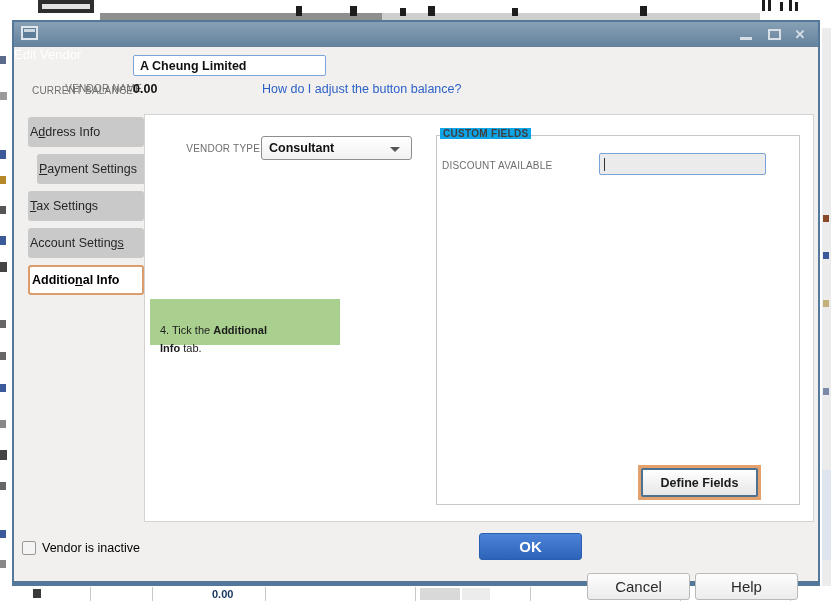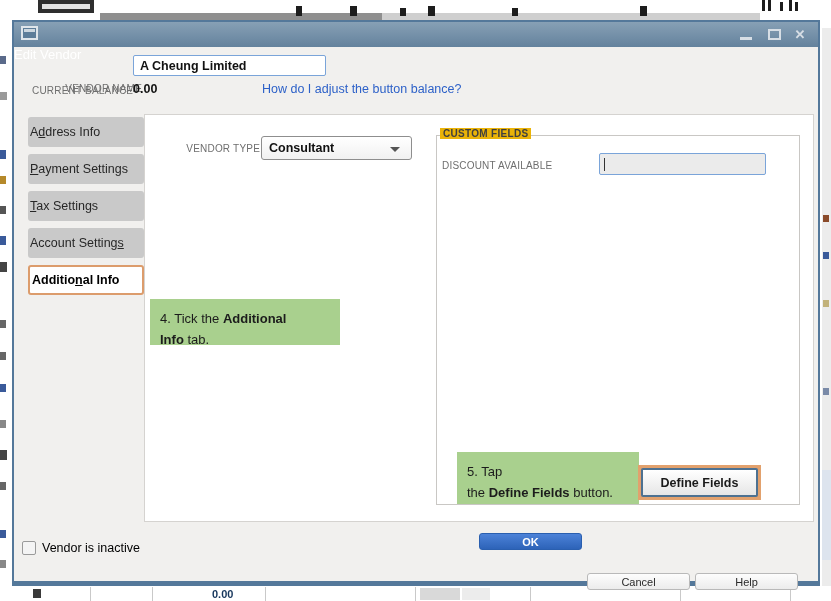--- a/index.html
+++ b/index.html
@@ -58,45 +58,45 @@
   .dropdown { position:absolute; left:247px; top:114px; width:151px; height:24px;
               background:linear-gradient(#ffffff,#f1f1f1); border:1px solid #8e8e8e;
               border-radius:3px; font-weight:bold; font-size:12.5px; color:#111;
               padding:4px 0 0 7px; cursor:pointer; }
   .dd-arrow { position:absolute; right:11px; top:10px; width:0; height:0;
               border-left:5px solid transparent; border-right:5px solid transparent;
               border-top:5px solid #555; }
 
   .groupbox { position:absolute; left:422px; top:113px; width:364px; height:370px;
               border:1px solid #c9c7c4; }
-  .group-label { position:absolute; left:426px; top:106px; background:#eab308;
+  .group-label { position:absolute; left:426px; top:106px; background:#0ea5e9;
                  padding:0 3px; font-weight:bold; font-size:10px; color:#3f3f3f; letter-spacing:.3px; }
   .disc-label { left:428px; width:148px; top:138px; text-align:left; }
   .disc-input { position:absolute; left:585px; top:131px; width:167px; height:22px;
                 background:#ebebeb; border:1px solid #7aa4d9; border-radius:2px; }
   .caret { position:absolute; left:4px; top:4px; width:1px; height:13px; background:#333; }
 
   
-  .note { position:absolute; background:#a9d08e; color:#1c1c1c; font-size:13px;
-          line-height:1.6; padding:10px 10px; }
+  .note { position:absolute; background:#a9d08e; color:#1c1c1c; font-size:11px;
+          line-height:1.6; padding:23px 10px; }
   .note b { font-weight:bold; }
   .note4 { left:136px; top:277px; width:190px; height:46px; }
   .note5 { left:443px; top:430px; width:182px; height:52px; }
 
   .define-wrap { position:absolute; left:624px; top:443px; border:3px solid #e2a16d; background:#e2a16d; }
   .define-btn { width:117px; height:29px; border:2px solid #4d7191; border-radius:2px;
                 background:linear-gradient(#ffffff,#e6e6e6); font-family:"Liberation Sans",sans-serif;
                 font-weight:bold; font-size:12.5px; color:#1a1a1a; cursor:pointer; display:block; }
 
   
   .checkbox { position:absolute; left:8px; top:519px; width:14px; height:14px;
               border:1px solid #9a9a9a; border-radius:2px; background:#f4f4f4; cursor:pointer; }
   .check-label { position:absolute; left:28px; top:519px; font-size:12.5px; color:#000000; }
-  .fbtn { position:absolute; top:511px; width:103px; height:17px; border-radius:3px;
-          font-family:"Liberation Sans",sans-serif; font-size:11px; cursor:pointer; }
+  .fbtn { position:absolute; top:511px; width:103px; height:27px; border-radius:3px;
+          font-family:"Liberation Sans",sans-serif; font-size:15px; cursor:pointer; }
   .btn-ok { left:465px; background:linear-gradient(#4c82d8,#2d63b8); border:1px solid #2a5faf;
             color:#ffffff; font-weight:bold; }
   .btn-cancel { left:573px; } .btn-help { left:681px; }
   .btn-gray { background:linear-gradient(#fdfdfd,#ececec); border:1px solid #b9b9b9; color:#2a2a2a;margin-top:40px; }
 </style>
 </head>
 <body>
 
 <div id="screen">
 
@@ -166,21 +166,21 @@
         </span>
     </div>
 
     <div class="fieldlabel vname-label">VENDOR NAME</div>
     <div class="vname-input">A Cheung Limited</div>
     <div class="fieldlabel cbal-label">CURRENT BALANCE</div>
     <div class="cbal-value">0.00</div>
     <div class="bal-link">How do I adjust the button balance?</div>
 
     <div class="tab" style="top:95px;"><span>A</span><u>d</u><span>dress Info</span></div>
-    <div class="tab" style="top:132px;"><span></span><u>P</u><span>ayment Settings</span></div>
+    <div class="tab" style="top:132px;margin-left:9px;"><span></span><u>P</u><span>ayment Settings</span></div>
     <div class="tab" style="top:169px;"><span></span><u>T</u><span>ax Settings</span></div>
     <div class="tab" style="top:206px;"><span>Account Setting</span><u>s</u><span></span></div>
     <div class="tab selected" style="top:243px;"><span>Additio</span><u>n</u><span>al Info</span></div>
 
     <div class="panel"></div>
 
     <div class="fieldlabel vtype-label">VENDOR TYPE</div>
     <div class="dropdown">
       <span>Consultant</span>
       <span class="dd-arrow"></span>
@@ -191,24 +191,20 @@
     <div class="fieldlabel disc-label">DISCOUNT AVAILABLE</div>
     <div class="disc-input">
       <span></span>
       <span class="caret"></span>
     </div>
 
     <div class="note note4">
       <span>4. Tick the </span><b>Additional</b><br>
       <b>Info</b><span> tab.</span>
     </div>
-    <div class="note note5">
-      <span>5. Tap</span><br>
-      <span>the </span><b>Define Fields</b><span> button.</span>
-    </div>
 
     <div class="define-wrap">
       <button class="define-btn">Define Fields</button>
     </div>
 
     <span class="checkbox"></span>
     <span class="check-label">Vendor is inactive</span>
     <button class="fbtn btn-ok">OK</button>
     <button class="fbtn btn-gray btn-cancel">Cancel</button>
     <button class="fbtn btn-gray btn-help">Help</button>

